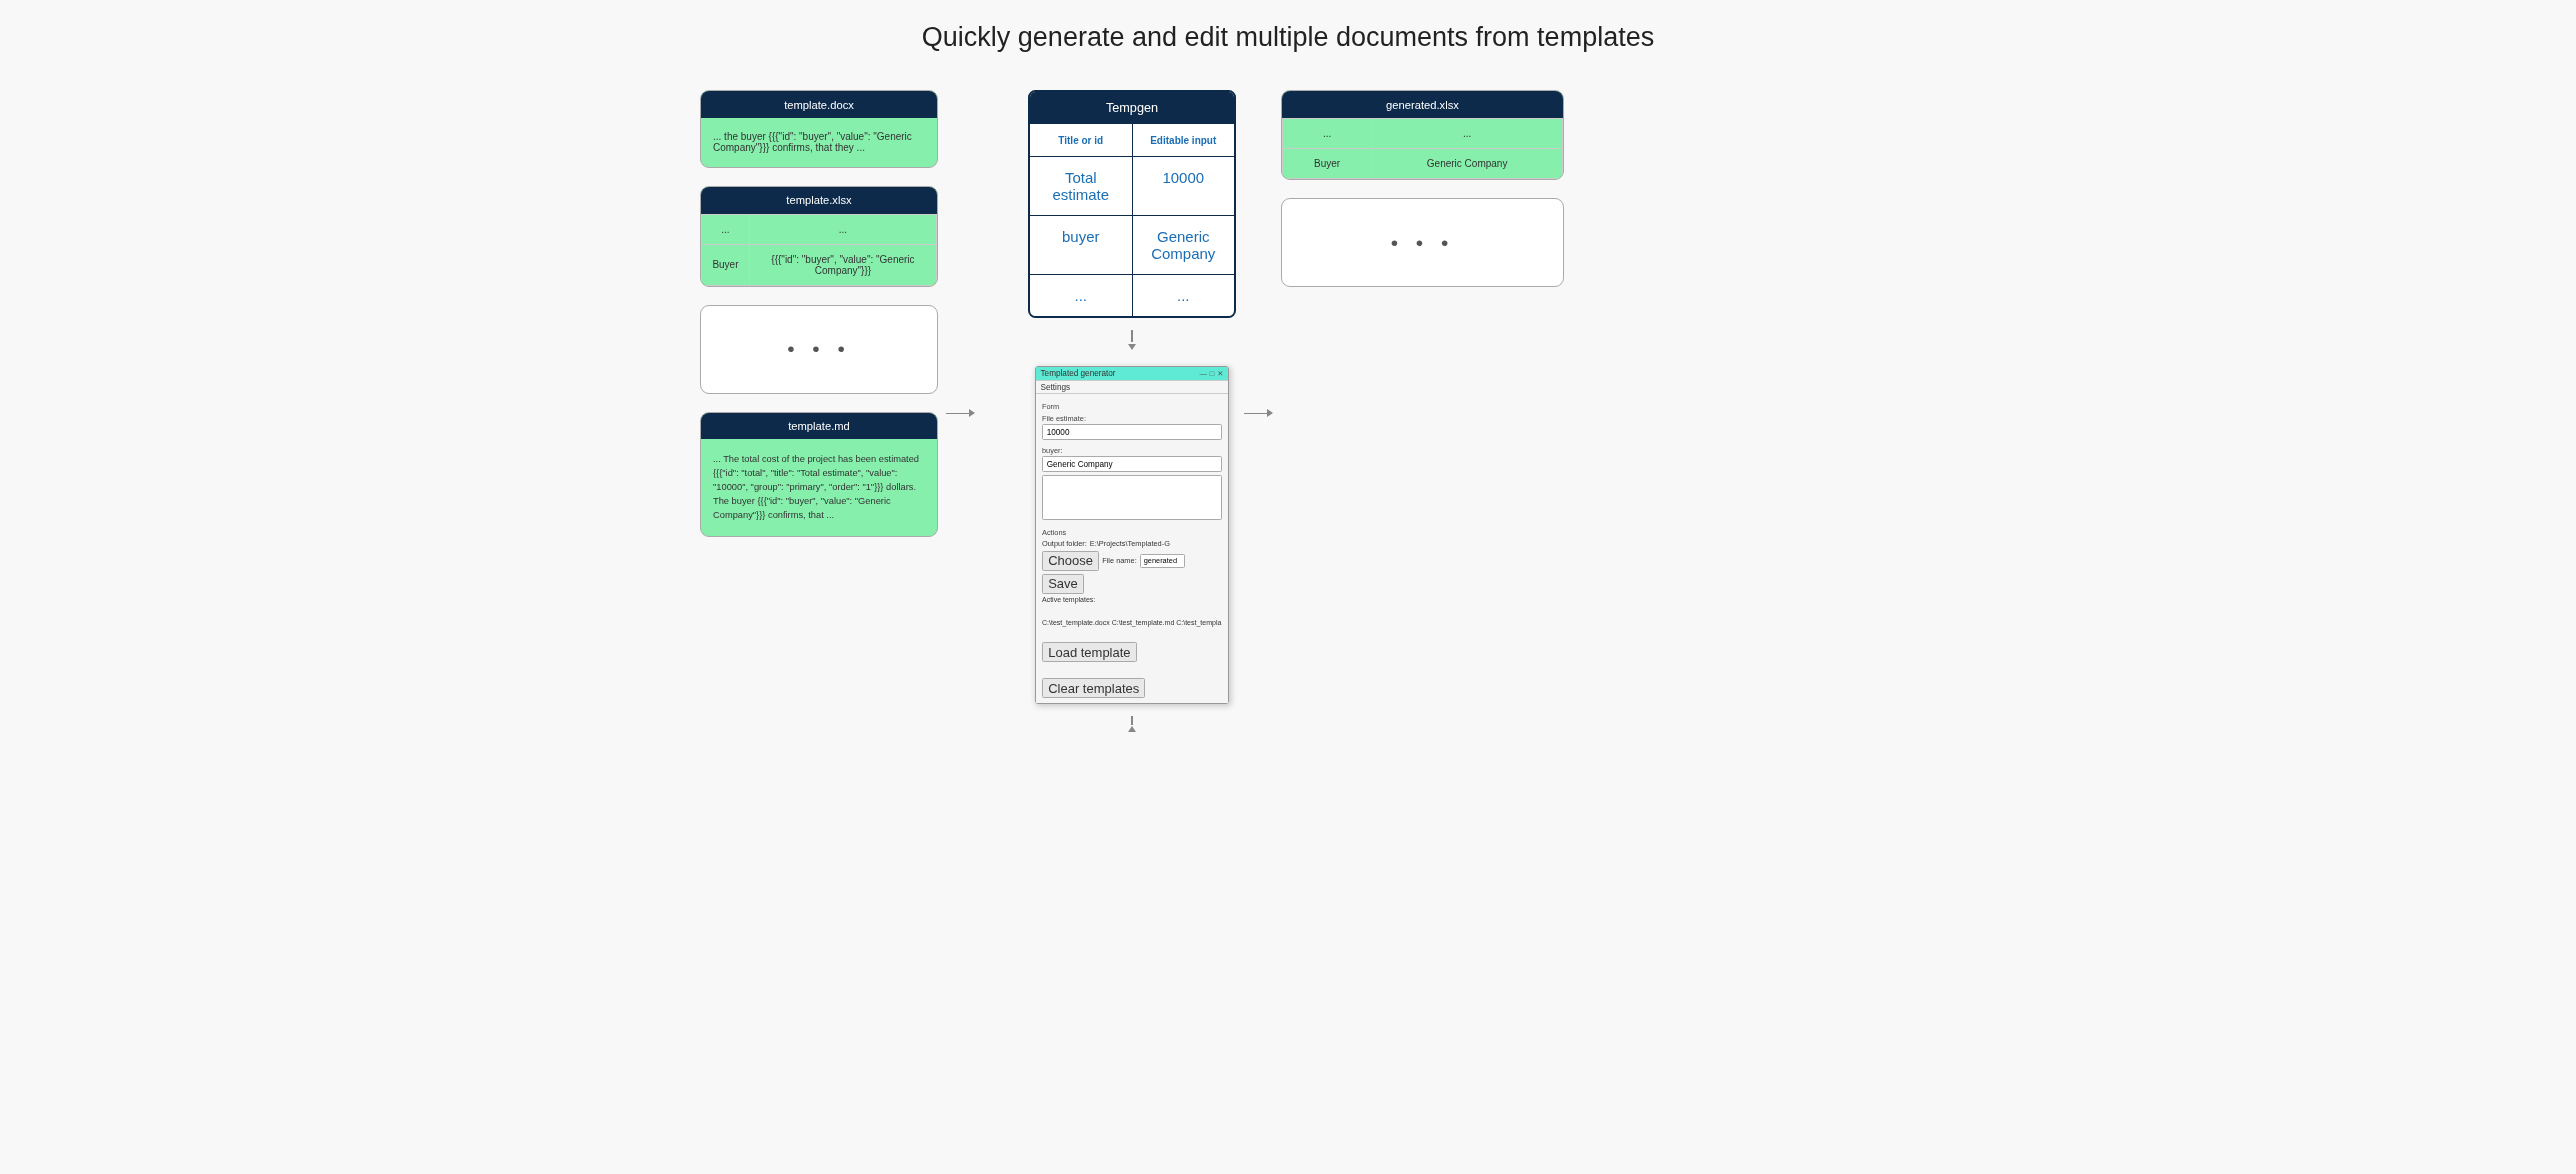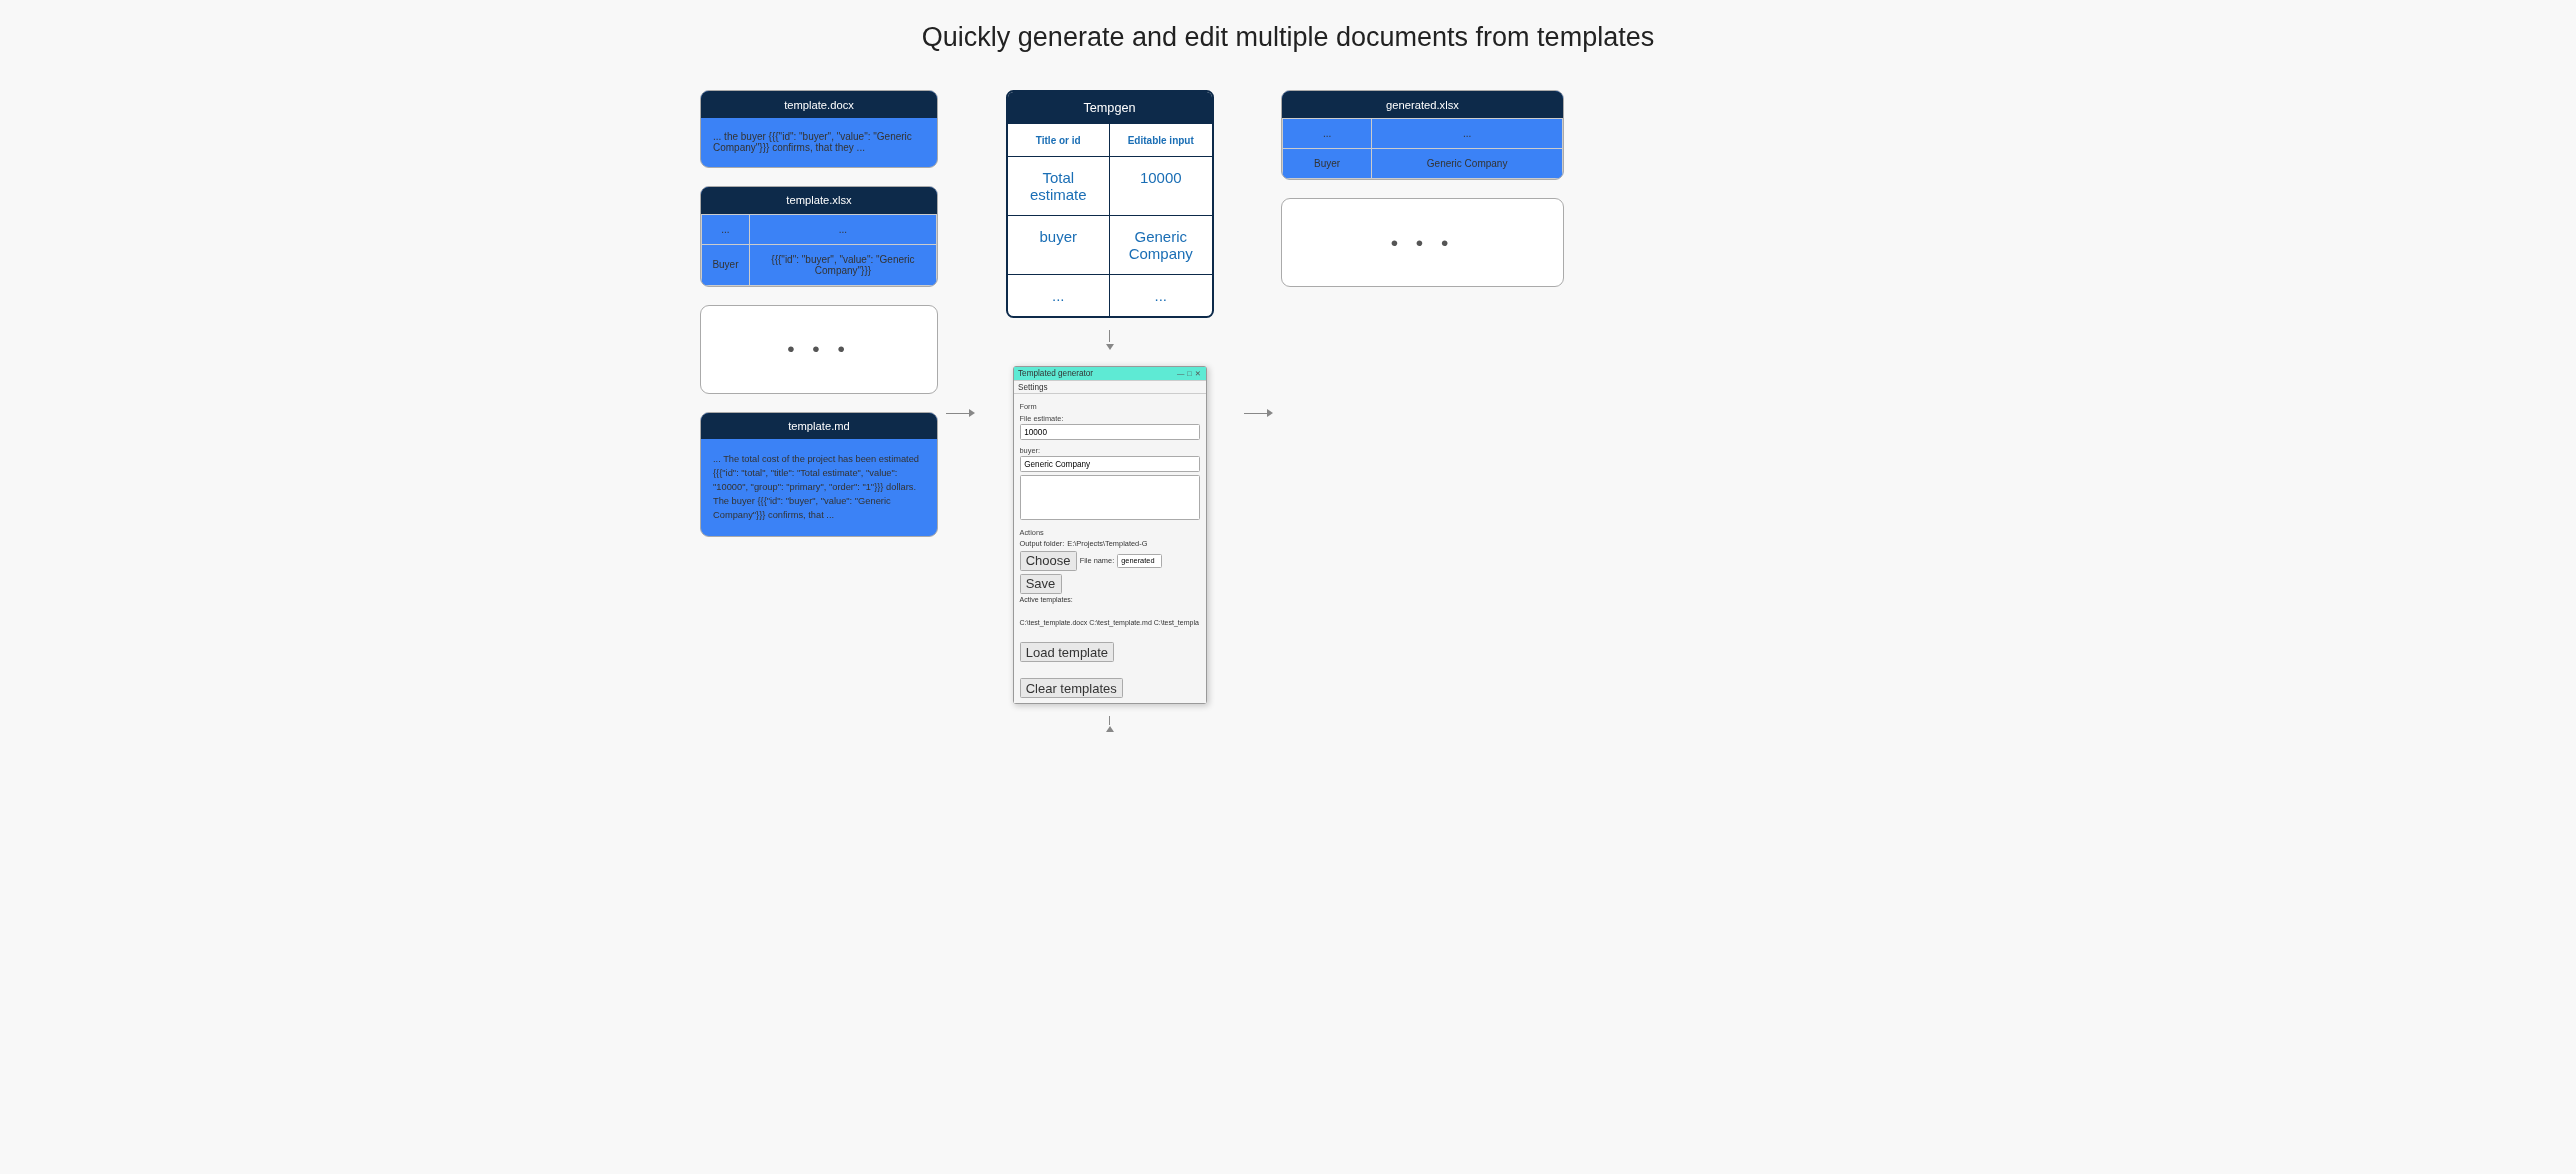--- a/index.html
+++ b/index.html
@@ -27,42 +27,42 @@
       flex-direction: column;
       gap: 18px;
       width: 238px;
       flex-shrink: 0;
     }
 
     
     .center-col {
       display: flex;
       flex-direction: column;
-      align-items: center;
+      align-items: flex-end;
       justify-content: center;
       width: 253px;
       flex-shrink: 0;
       position: relative;
     }
 
     
     .right-col {
       display: flex;
       flex-direction: column;
       gap: 18px;
       width: 283px;
       flex-shrink: 0;
     }
 
     
     .doc-card {
       border: 1.5px solid #aaa;
       border-radius: 9px;
       overflow: hidden;
-      background: #3b82f6;
+      background: #86efac;
     }
 
     .doc-card-header {
       background: #0d2a4a;
       color: #fff;
       text-align: center;
       padding: 7.4px 12px;
       font-size: 11.2px;
       font-weight: 500;
     }

